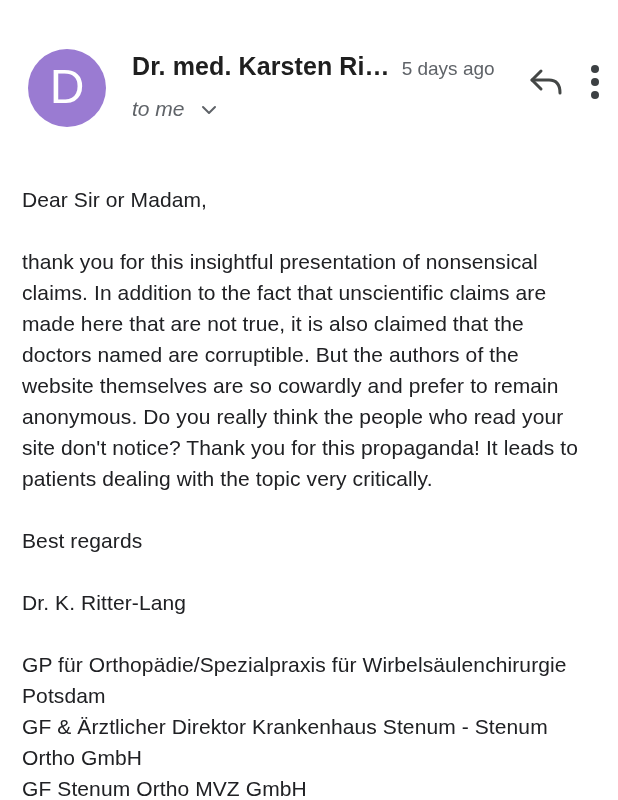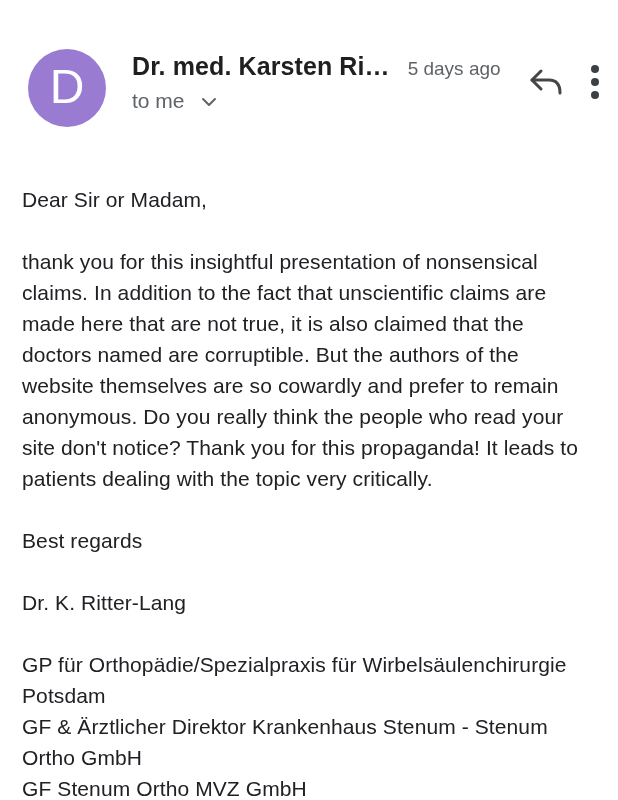--- a/index.html
+++ b/index.html
@@ -41,43 +41,44 @@
   }
   .header-text {
     margin-left: 26px;
     flex: 1 1 auto;
     min-width: 0;
     padding-top: 3px;
   }
   .row1 {
     display: flex;
     align-items: baseline;
-    gap: 18px;
+    gap: 12px;
     white-space: nowrap;
   }
   .sender {
     font-size: 25px;
     font-weight: 700;
     color: #1f1f1f;
     letter-spacing: 0.1px;
     cursor: pointer;
   }
   .timestamp {
     font-size: 19px;
     color: #5f6368;
     font-weight: 400;
   }
   .row2 {
-    margin-top: 8px;
+    margin-top: 16px;
     display: flex;
     align-items: center;
     gap: 16px;
     cursor: pointer;
     background: none;
     border: none;
+    font-style: italic;
   }
   .row2 .to-label {
     font-size: 21px;
     color: #5f6368;
   }
   .chevron { display: block; margin-top: 3px; }
 
   
   .actions {
     display: flex;

